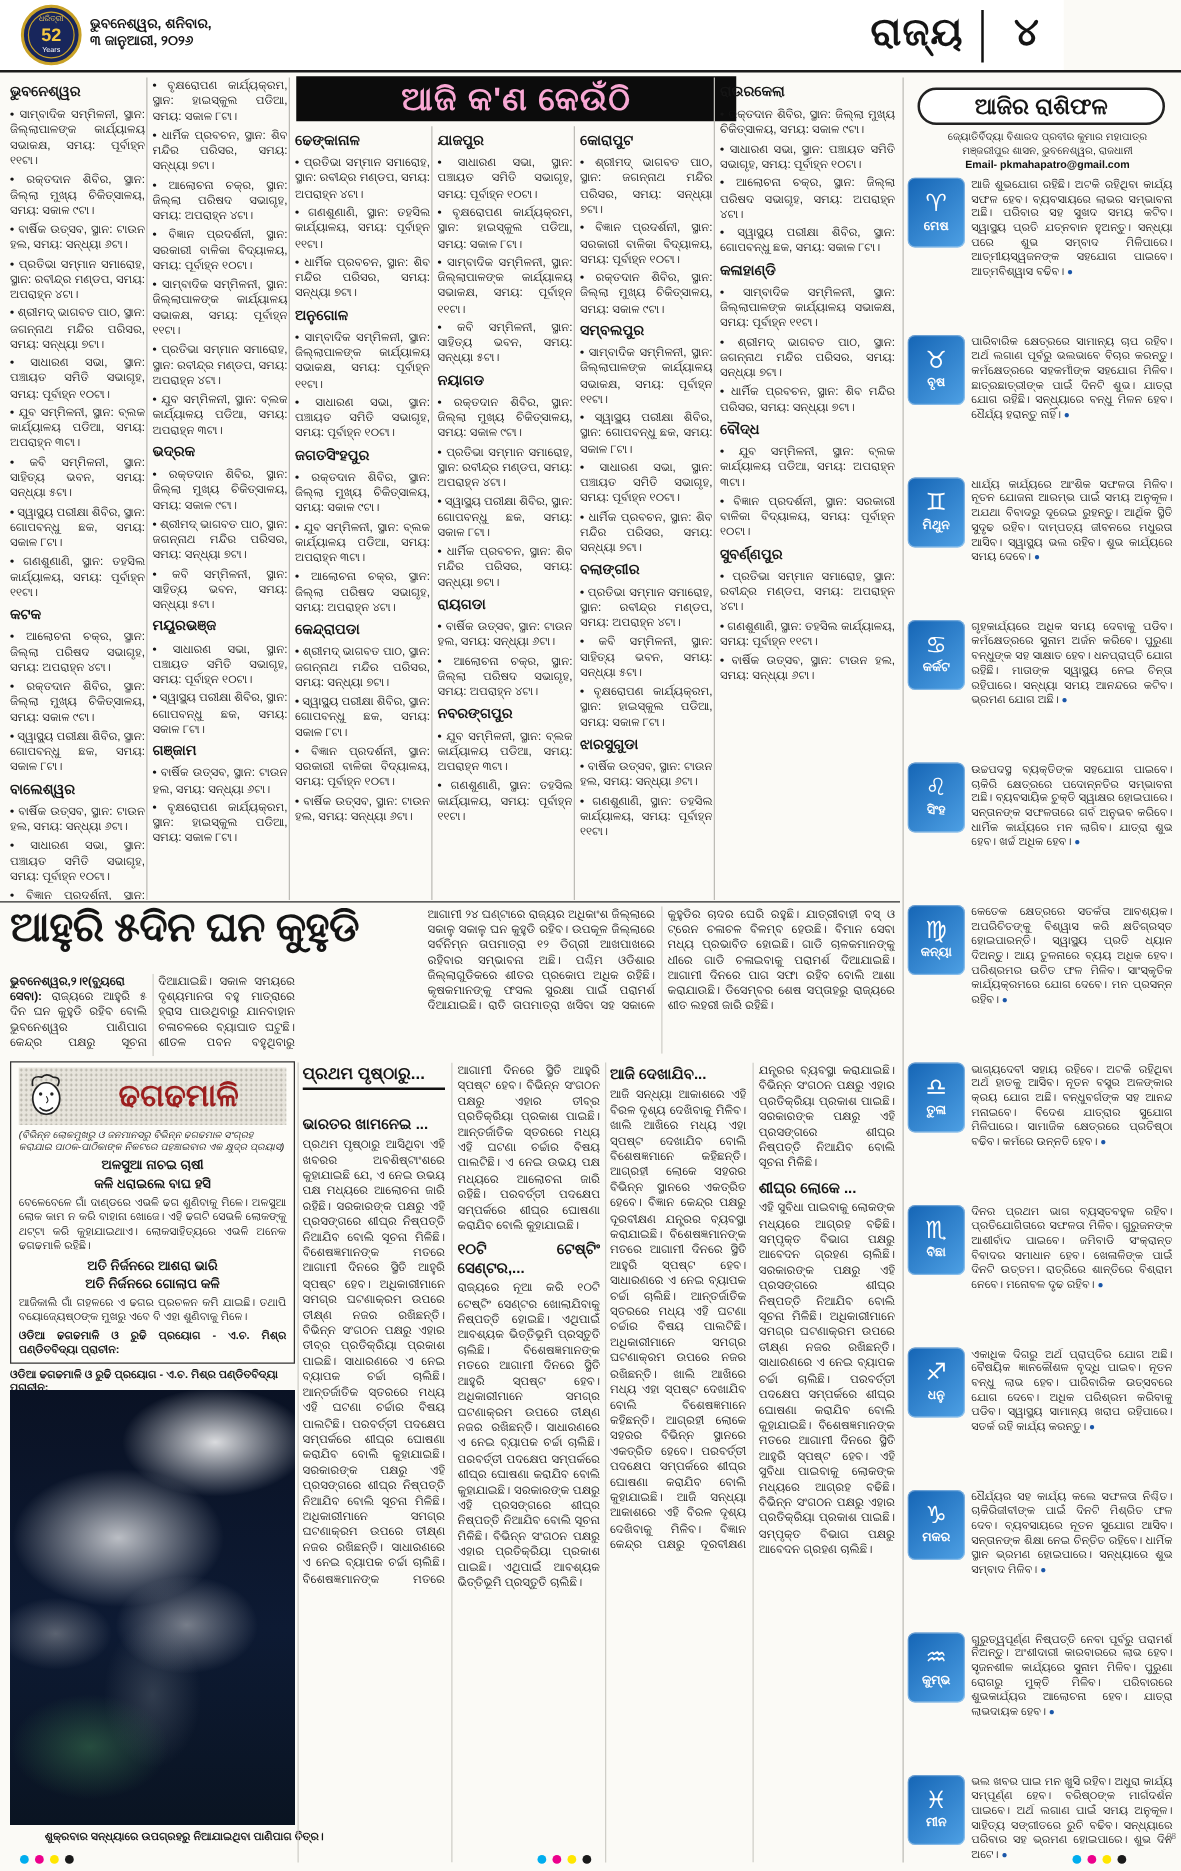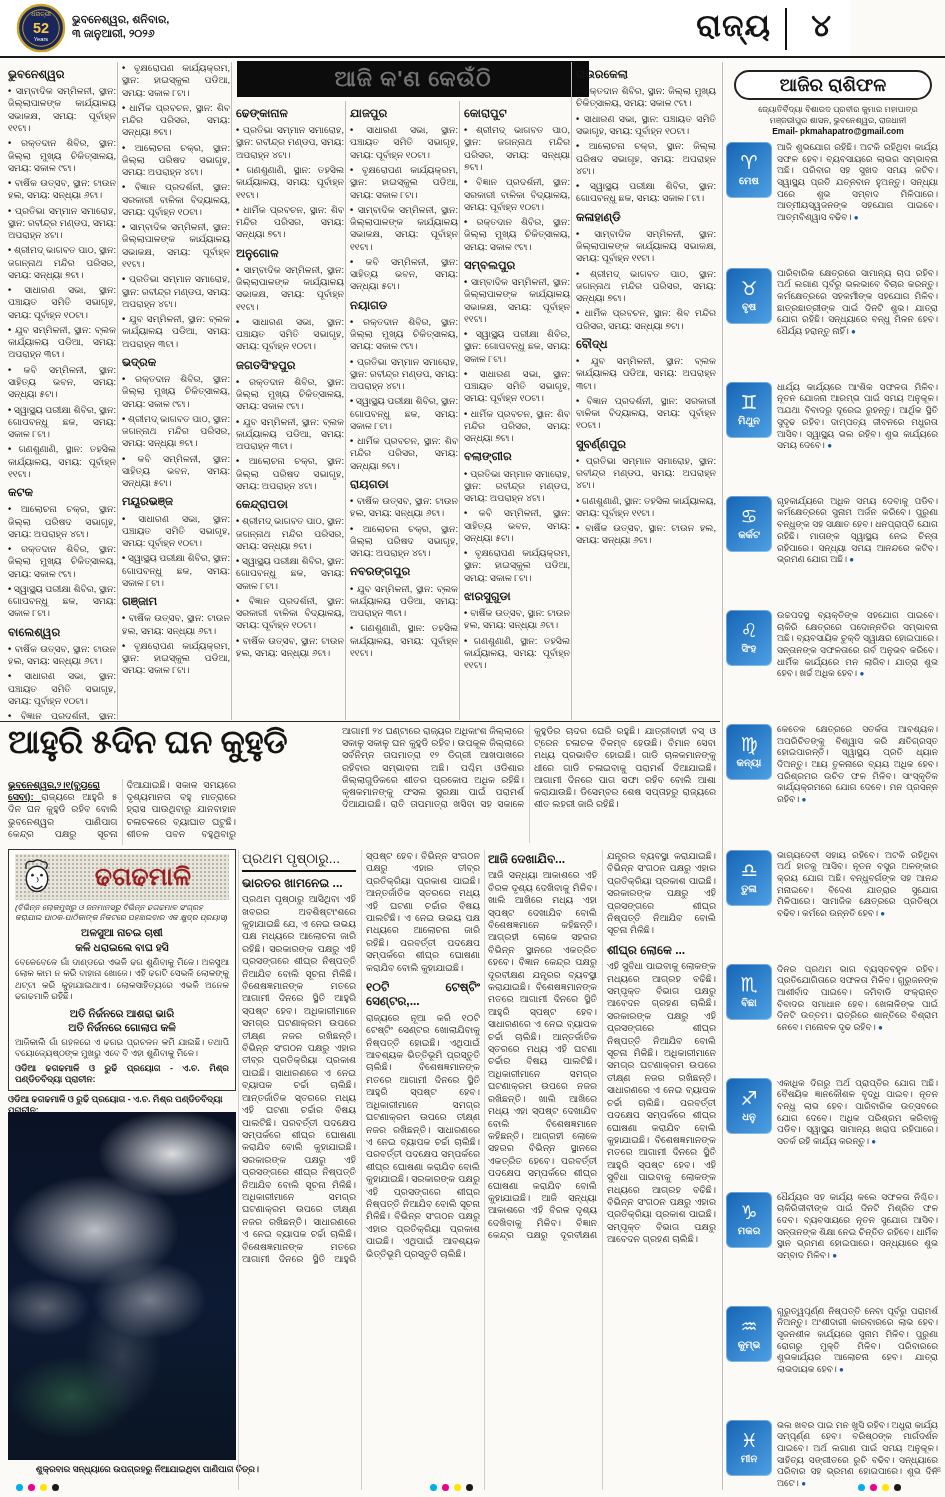--- a/index.html
+++ b/index.html
@@ -12,21 +12,21 @@
   .masthead { position:absolute; left:0; top:0; width:851px; height:57px; background:#fff; }
   .m-logo { position:absolute; left:16px; top:3px; width:50px; height:50px; }
   .m-dateline { position:absolute; left:72px; top:12px; font-size:11px; font-weight:bold; line-height:1.3; }
   .m-section { position:absolute; right:80px; top:8px; font-size:31px; font-weight:bold; letter-spacing:1px; }
   .m-divider { position:absolute; right:64px; top:8px; width:2px; height:42px; background:#111; }
   .m-page { position:absolute; right:20px; top:8px; font-size:31px; font-weight:bold; }
   .m-rule { position:absolute; left:0; top:56px; width:945px; height:2px; background:#1c1c1c; }
 
   
   .events-banner { position:absolute; left:237px; top:61px; width:352px; height:36px;
-     background:#0c0c0c; color:#737373; font-size:22px; font-weight:bold; text-align:center;
+     background:#0c0c0c; color:#f9a8d4; font-size:26px; font-weight:bold; text-align:center;
      line-height:36px; letter-spacing:1px; }
   .ecol { position:absolute; overflow:hidden; font-size:9.3px; line-height:1.32; text-align:justify; }
   .c1 { left:8px;   top:62px;  width:108px; height:658px; }
   .c2 { left:122px; top:62px;  width:108px; height:658px; }
   .c3 { left:236px; top:101px; width:108px; height:619px; }
   .c4 { left:350px; top:101px; width:108px; height:619px; }
   .c5 { left:464px; top:101px; width:106px; height:619px; }
   .c6 { left:576px; top:62px;  width:140px; height:658px; }
   .city-head { font-weight:bold; font-size:11.5px; margin:5px 0 3px; }
   .entry { margin-bottom:3px; }
@@ -57,21 +57,21 @@
   .zname { font-size:10px; font-weight:bold; margin-top:3px; }
   .ztext { flex:1; font-size:9px; line-height:1.3; text-align:justify; }
   .ztext::after { content:" ●"; color:#1a56a8; font-size:8px; }
 
   
   .fog-headline { position:absolute; left:8px; top:724px; width:334px; font-size:33px;
      font-weight:bold; line-height:1.1; letter-spacing:-0.5px; }
   .fog-intro { position:absolute; left:8px; top:779px; width:228px; height:66px; overflow:hidden;
      column-count:2; column-gap:9px; column-rule:1px solid #cfcec8; font-size:9.4px;
      line-height:1.3; text-align:justify; }
-  .fog-intro .dateline { font-weight:bold;text-decoration:underline; }
+  .fog-intro .dateline { font-weight:bold; }
   .fog-body { position:absolute; left:342px; top:725px; width:374px; height:118px; overflow:hidden;
      column-count:2; column-gap:10px; column-rule:1px solid #cfcec8; font-size:9.4px;
      line-height:1.3; text-align:justify; }
 
   
   .dhaga-box { position:absolute; left:8px; top:849px; width:228px; height:242px;
      border:1.2px solid #333; background:#fdfcf8; padding:4px 6px; overflow:hidden; }
   .dhaga-head { display:flex; align-items:center; gap:6px; height:46px;
      background:#e7e4dc; background-image:radial-gradient(#b9b6ac 0.8px, transparent 0.9px);
      background-size:4px 4px; padding:2px 4px; }
@@ -94,22 +94,22 @@
        radial-gradient(60px 90px at 50% 70%, rgba(120,130,140,.35), transparent 65%),
        linear-gradient(180deg,#0a1224,#0d1a33 55%,#0a1422); }
   .sat-caption { position:absolute; left:8px; top:1464px; width:228px; font-size:8.8px;
      font-weight:bold; text-align:right; line-height:1.2;margin-left:23px; }
 
   
   .cont-block { position:absolute; overflow:hidden; column-count:2; column-gap:10px;
      column-rule:1px solid #cfcec8; font-size:9.4px; line-height:1.32; text-align:justify; }
   .cont-left  { left:242px; top:850px; width:238px; height:640px; }
   .cont-right { left:488px; top:850px; width:228px; height:640px; }
-  .cont-header { font-size:13.5px; font-weight:normal; border-bottom:2px solid #111;
-     padding-bottom:2px; margin-bottom:4px; }
+  .cont-header { font-size:13.5px; font-weight:bold; border-bottom:2px solid #111;
+     padding-bottom:2px; margin-bottom:20px; }
   .art-title { font-size:12px; font-weight:bold; margin:2px 0 3px; line-height:1.2; }
   .art-body { margin-bottom:6px; }
   .mid-rule-a { position:absolute; left:238px; top:850px; width:1px; height:640px; background:#cfcec8; }
   .mid-rule-b { position:absolute; left:484px; top:850px; width:1px; height:640px; background:#cfcec8; }
 
   
   .reggroup { position:absolute; top:1484px; display:flex; gap:5px; }
   .rg1 { left:16px; } .rg2 { left:430px; } .rg3 { left:858px; }
   .regdot { width:7px; height:7px; border-radius:50%; display:inline-block; }
   .page-marker { position:absolute; right:4px; top:1466px; font-size:7px; color:#777; }

